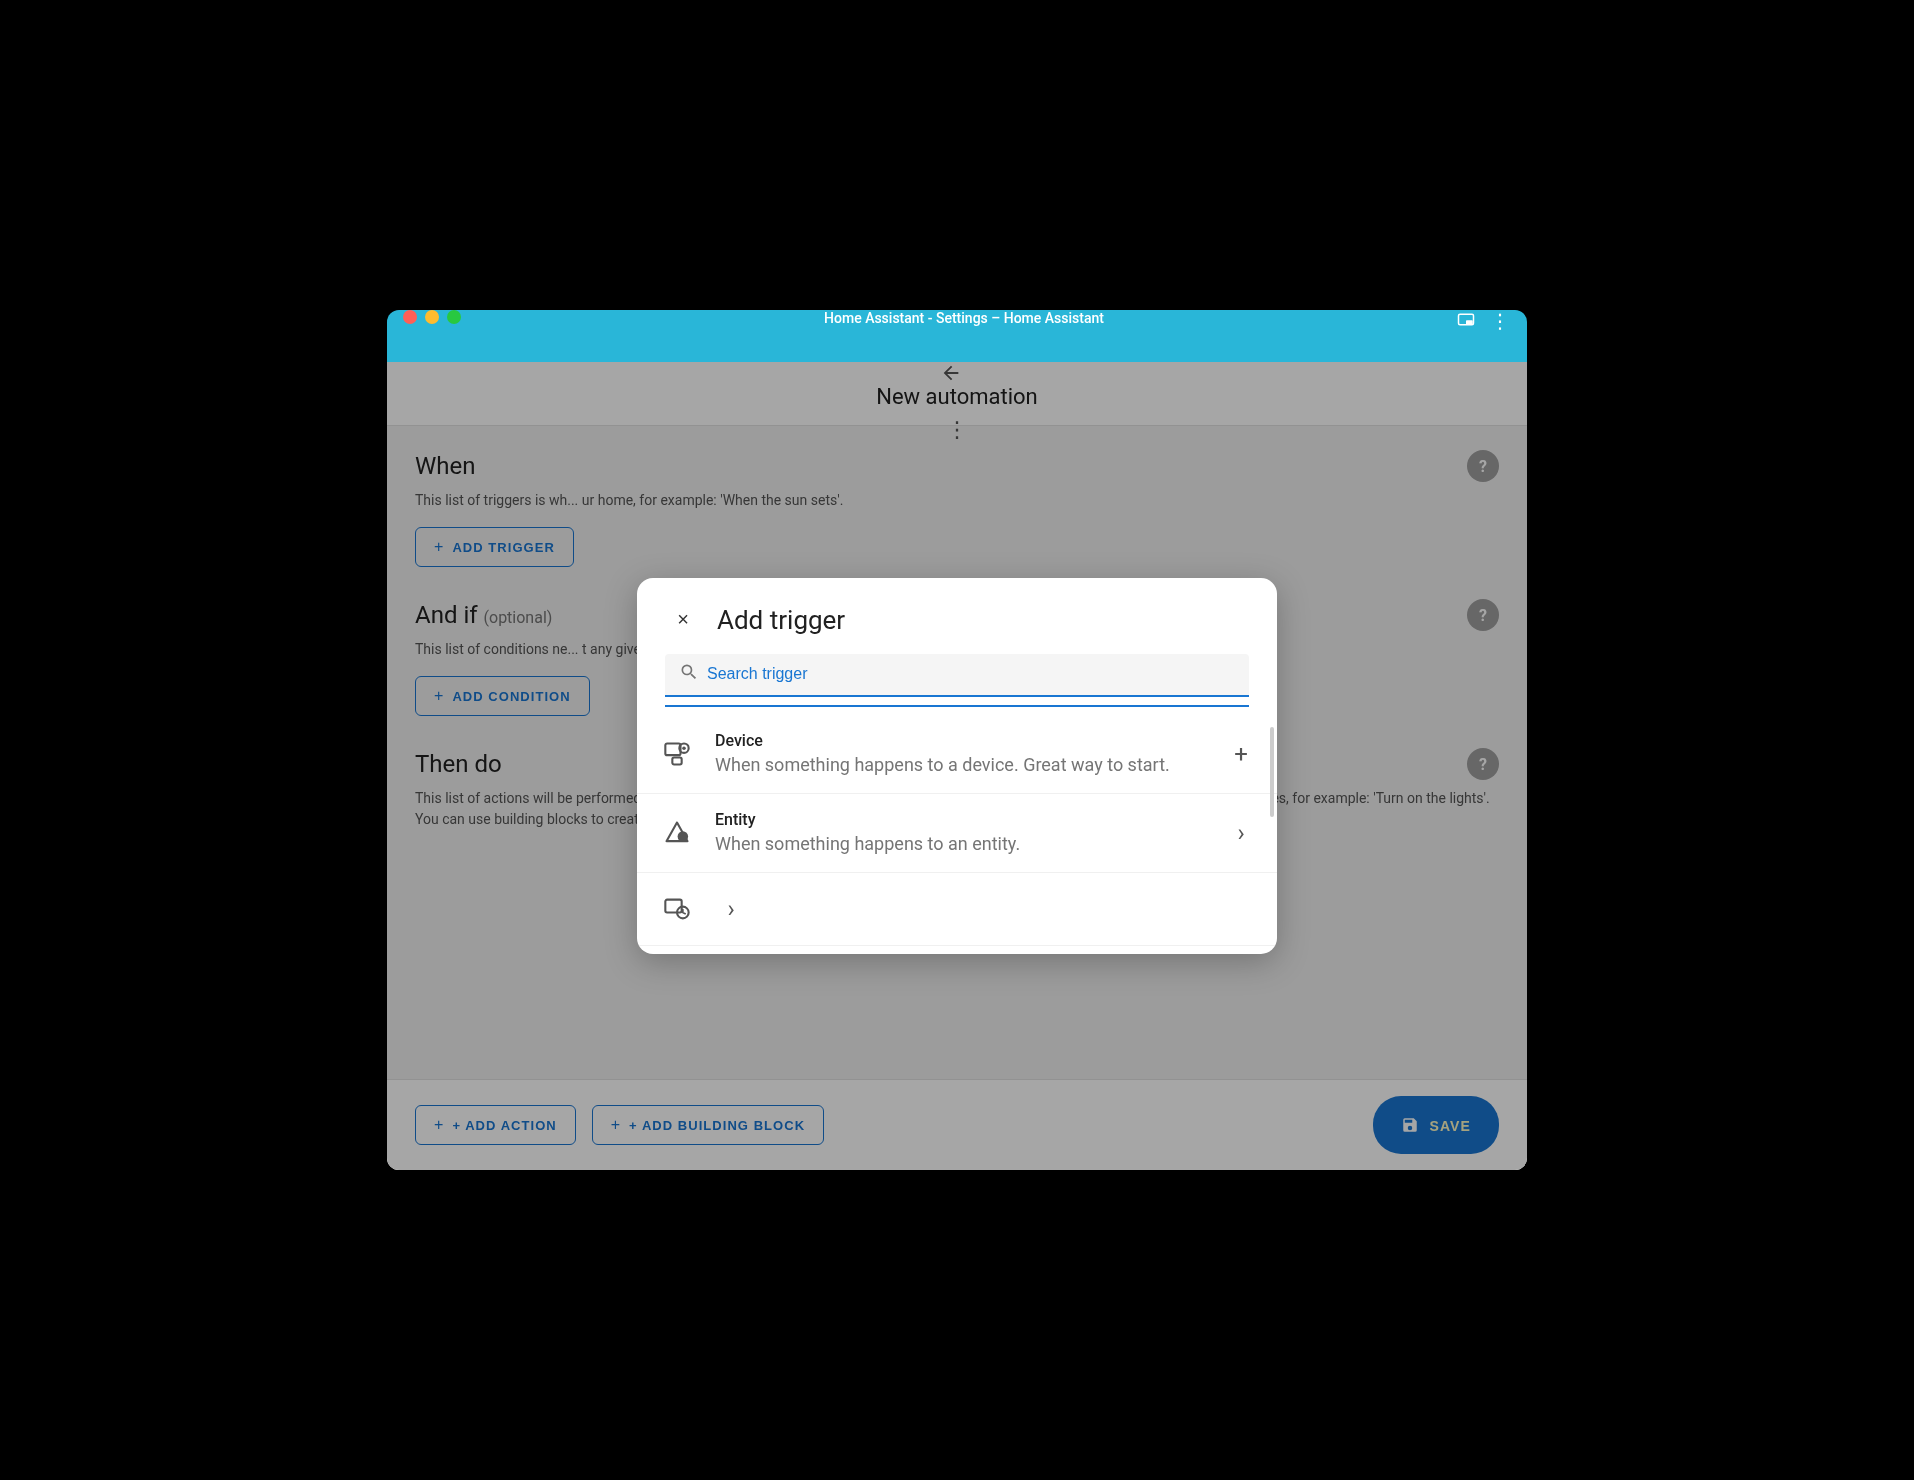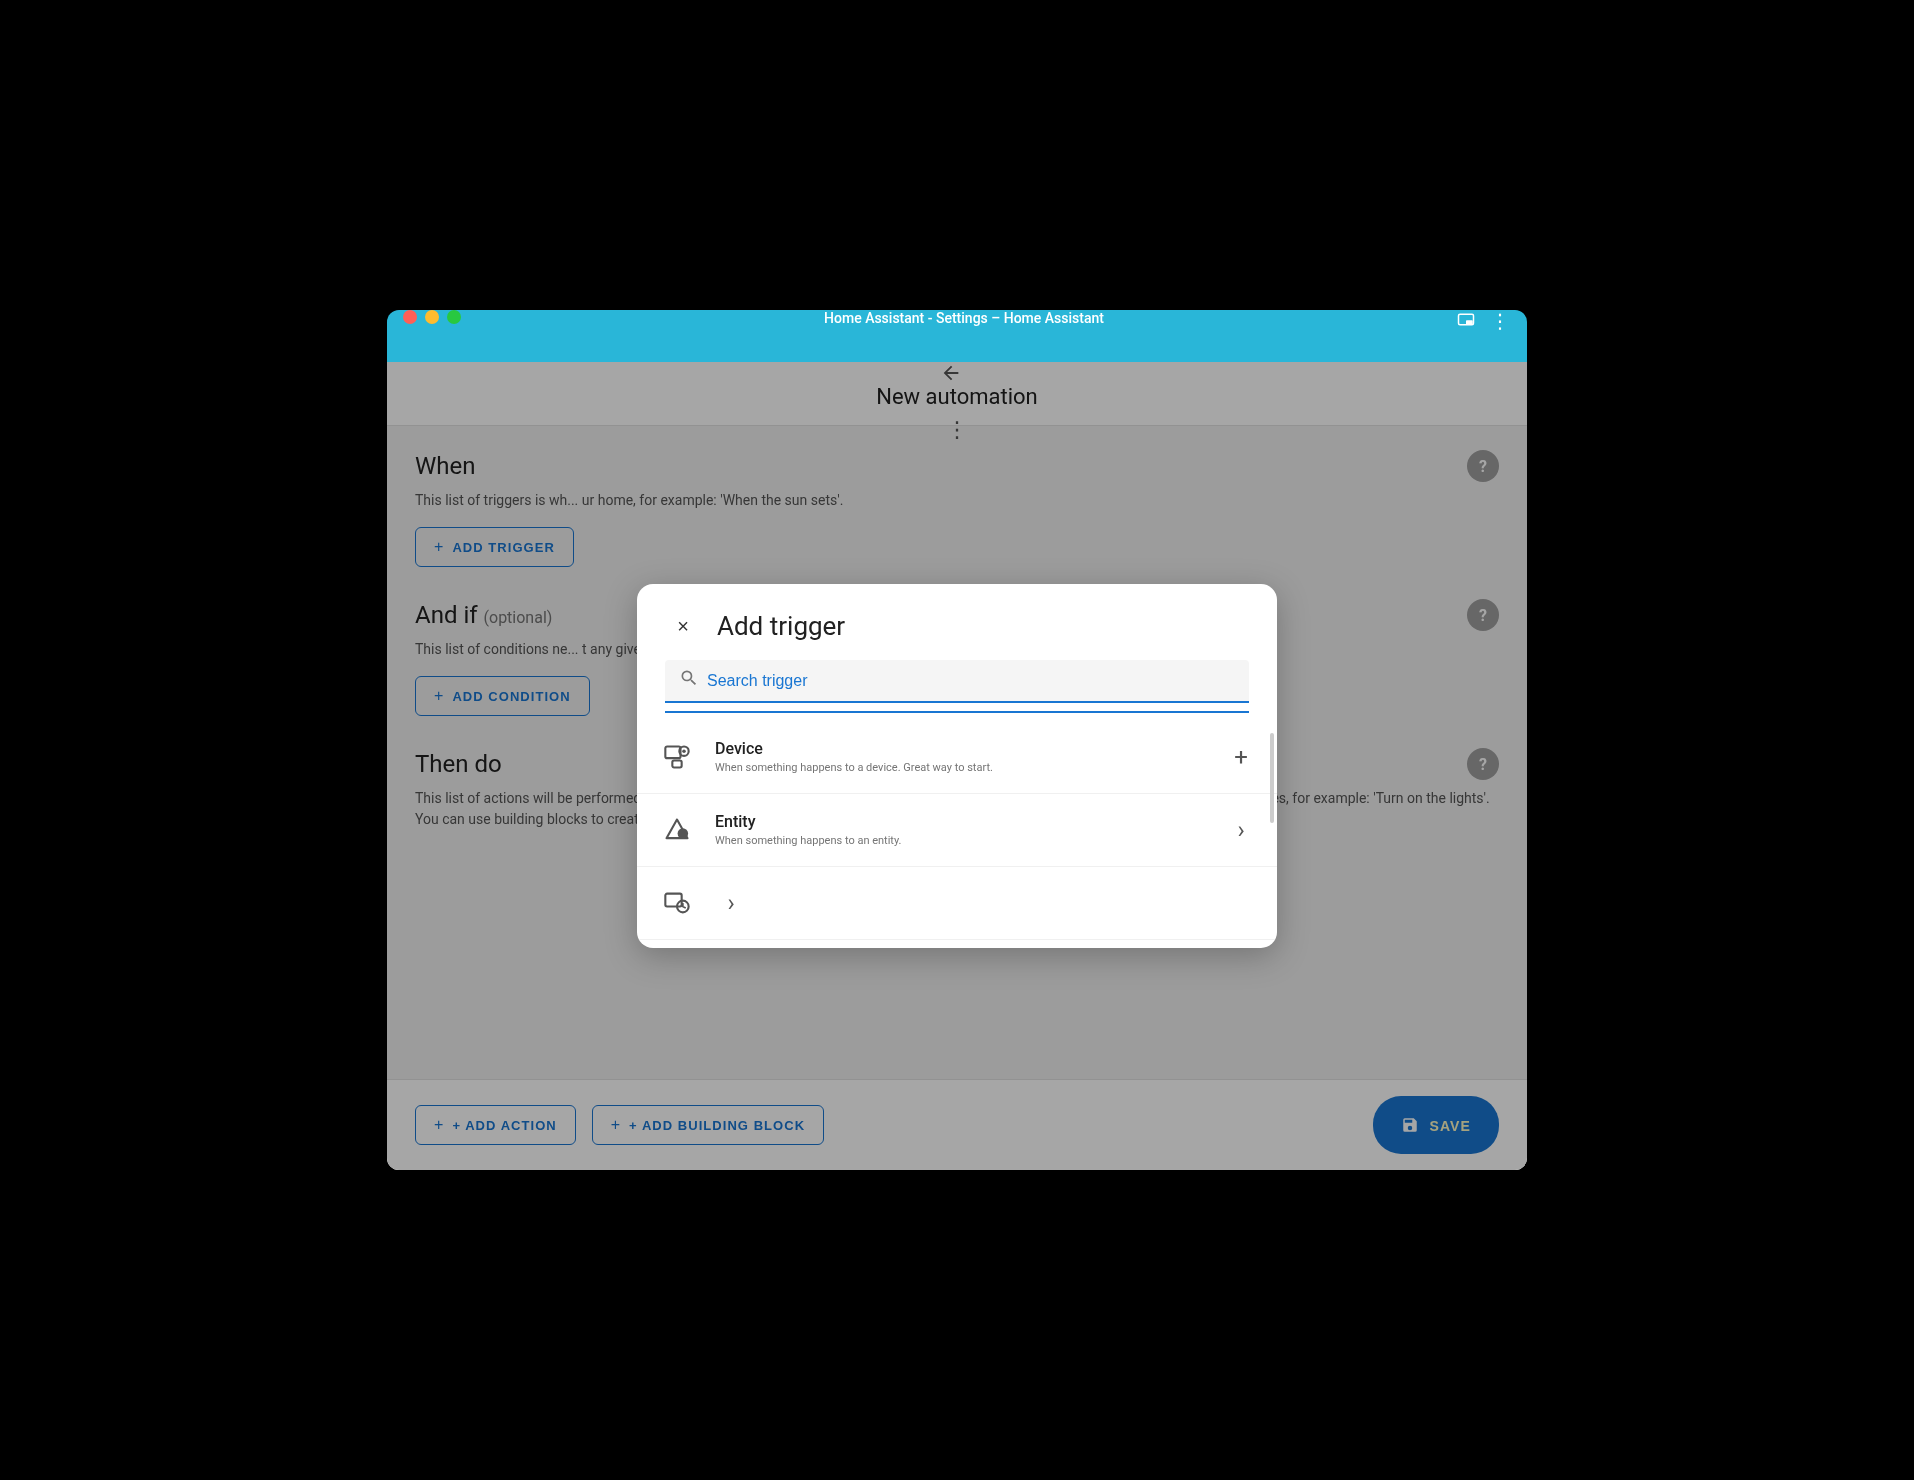--- a/index.html
+++ b/index.html
@@ -329,21 +329,21 @@
     }
 
     .item-name {
       font-size: 16px;
       font-weight: 500;
       color: #212121;
       margin-bottom: 2px;
     }
 
     .item-desc {
-      font-size: 11px;
+      font-size: 18px;
       color: #757575;
       line-height: 1.4;
     }
 
     .item-action {
       color: #555;
       font-size: 22px;
       display: flex;
       align-items: center;
       justify-content: center;

